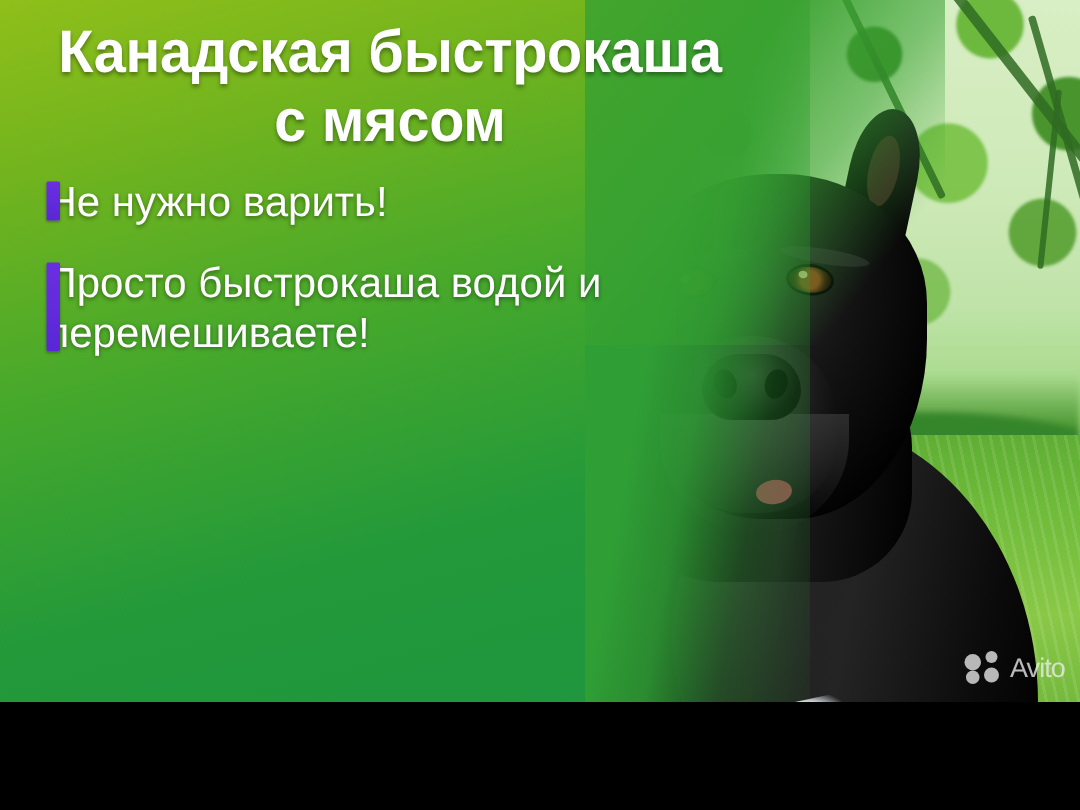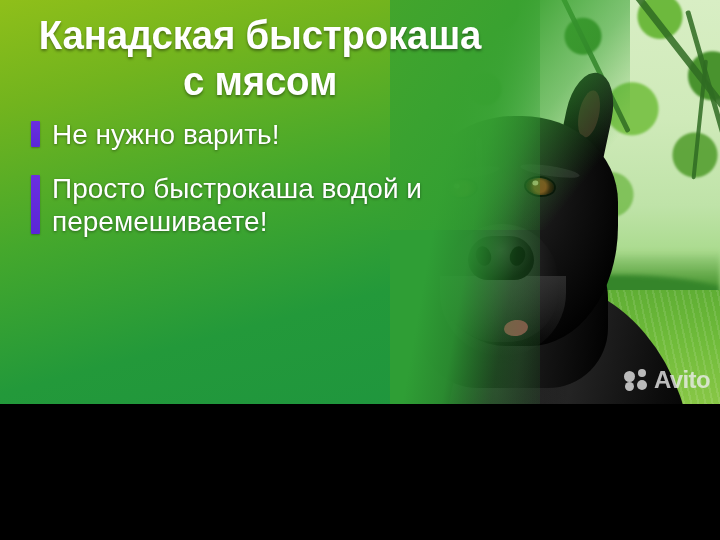--- a/index.html
+++ b/index.html
@@ -1,17 +1,17 @@
 <!DOCTYPE html>
 <html><head>
 <meta charset="utf-8">
 <style>
   html,body{margin:0;padding:0;background:#000;}
   .stage{
-    position:relative;width:720px;height:404px;overflow:hidden;
+    position:relative;width:720px;height:468px;overflow:hidden;
     font-family:"Liberation Sans","DejaVu Sans",sans-serif;
     background:linear-gradient(165deg,#8fbf1a 0%,#72b41e 18%,#45a82c 42%,#23993a 66%,#1d9440 100%);
   }
 
   
   .photo{position:absolute;top:0;right:0;width:330px;height:540px;overflow:hidden;}
   .sky{position:absolute;inset:0;background:
       linear-gradient(180deg,#d8eec4 0%,#cfeab9 22%,#bfe3a8 38%,#9ed67f 52%,#7cc75a 64%,#63bb46 78%,#59b43f 100%);}
   .canopy{position:absolute;left:-10px;top:-10px;width:350px;height:330px;
       background:
@@ -92,37 +92,37 @@
         background:linear-gradient(128deg,#43a52c 0%,#3aa230 30%,rgba(52,160,48,.55) 58%,rgba(52,160,48,0) 80%);}
 
   
   .title{position:absolute;left:0;top:12px;width:520px;text-align:center;
         color:#fff;font-weight:700;font-size:40px;line-height:1.16;letter-spacing:-.2px;
         text-shadow:0 2px 3px rgba(0,0,0,.38);}
   .title .l1{display:block;transform:scaleX(.96);}
   .title .l2{display:block;transform:scaleX(.96);}
 
   .bullets{position:absolute;left:31px;top:118px;width:545px;}
-  .bullet{position:relative;padding-left:21px;margin-bottom:21px;}
+  .bullet{position:relative;margin-bottom:21px;}
   .bullet:last-child{margin-bottom:0;}
   .bar{position:absolute;left:0;top:3px;bottom:4px;width:9px;
         background:linear-gradient(180deg,#6a2fe0,#5a27d6);border-radius:1px;
         box-shadow:0 1px 2px rgba(0,0,0,.3);}
   .btext{color:#fff;font-size:28px;line-height:33px;font-weight:400;
         text-shadow:0 1px 3px rgba(0,0,0,.42);white-space:pre-line;}
 
   
   .wm{position:absolute;right:10px;bottom:12px;display:flex;align-items:center;gap:6px;opacity:.78;}
   .wmdots{position:relative;width:24px;height:22px;}
   .wmdots i{position:absolute;border-radius:50%;background:#e9e9e9;}
   .d1{left:0;top:2px;width:11px;height:11px;}
   .d2{left:14px;top:0;width:8px;height:8px;}
   .d3{left:1px;top:13px;width:9px;height:9px;}
   .d4{left:13px;top:11px;width:10px;height:10px;}
-  .wmtext{color:#ededed;font-size:24px;font-weight:700;letter-spacing:-.6px;line-height:1;}
+  .wmtext{color:#ededed;font-size:18px;font-weight:400;letter-spacing:-.6px;line-height:1;}
 </style>
 </head>
 <body>
 
 <div class="stage">
 
   <div class="photo">
     <div class="sky"></div>
     <div class="treeline"></div>
     <div class="grass"></div>

